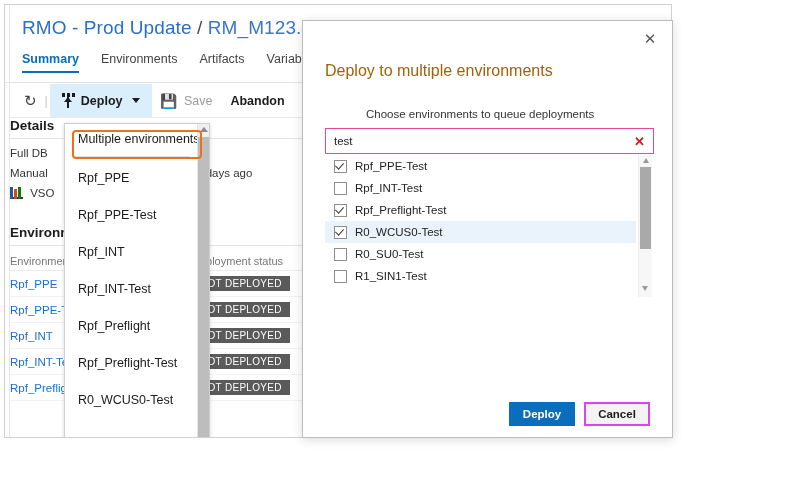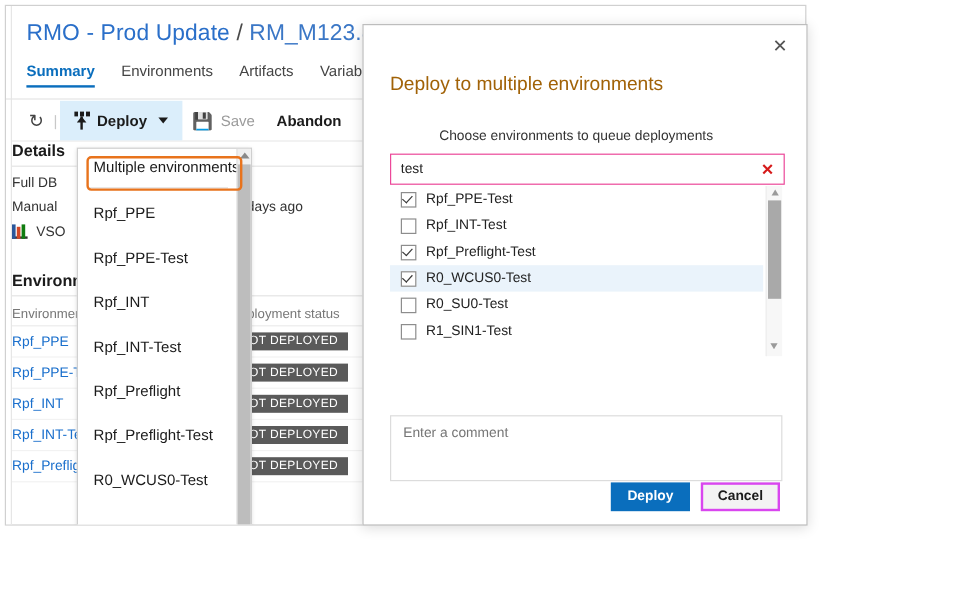--- a/index.html
+++ b/index.html
@@ -407,20 +407,19 @@
         <span>R1_SIN1-Test</span>
       </div>
     </div>
     <div class="list-scroll">
       <div class="arr up"></div>
       <div class="thumb"></div>
       <div class="arr dn"></div>
     </div>
   </div>
 
-  <textarea id="comment-box" placeholder="Enter a comment" style=""></textarea>
 
   <div id="dialog-buttons">
     <button class="btn btn-primary">Deploy</button>
     <button class="btn btn-secondary">Cancel</button>
   </div>
 
 </div>
 
 </body></html>

